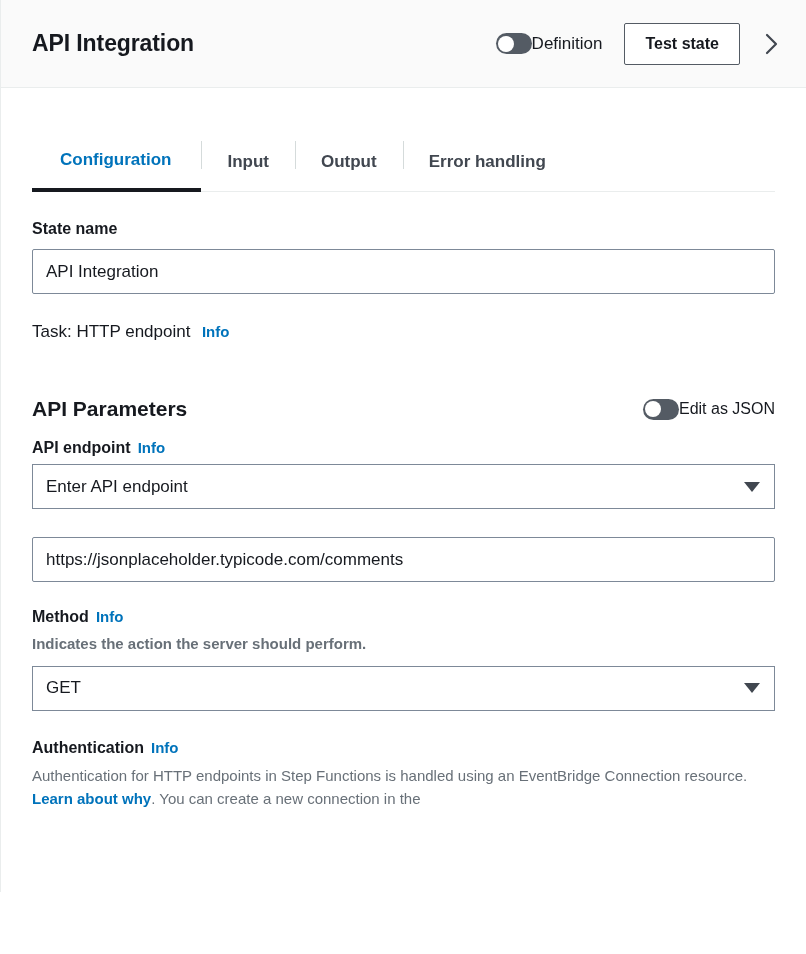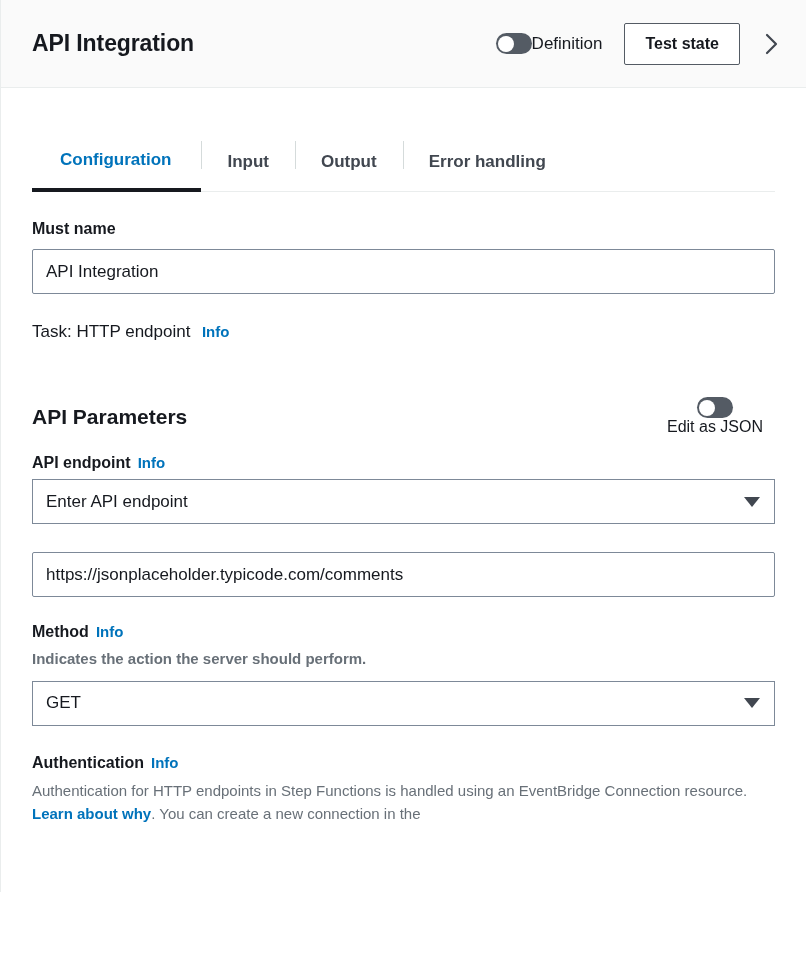--- a/index.html
+++ b/index.html
@@ -235,21 +235,21 @@
     display: flex;
     align-items: center;
     margin-top: 55px;
   }
   .section-title {
     font-size: 21px;
     font-weight: bold;
     color: #16191f;
   }
   .section-head .header-spacer { flex: 1 1 auto; }
-  .section-head .toggle-group { margin-right: 12px; flex-direction: column; }
+  .section-head .toggle-group { margin-right: 0; }
   .section-head .toggle-label { font-size: 16px; }
 
   .para {
     font-size: 15px;
     color: #687078;
     line-height: 1.55;
     margin-top: 3px;
   }
   .para a {
     color: #0073bb;
@@ -286,21 +286,21 @@
   <div class="panel-body">
 
     <div class="tabs">
       <div class="tab active">Configuration</div>
       <div class="tab">Input</div>
       <div class="tab">Output</div>
       <div class="tab">Error handling</div>
     </div>
 
     <div class="field">
-      <span class="label">Must name</span>
+      <span class="label">State name</span>
       <input class="text-input" type="text" value="API Integration" style="">
     </div>
 
     <div class="field">
       <div>
         <span class="value-text">Task: HTTP endpoint</span>
         <a class="info-link">Info</a>
       </div>
     </div>
 

